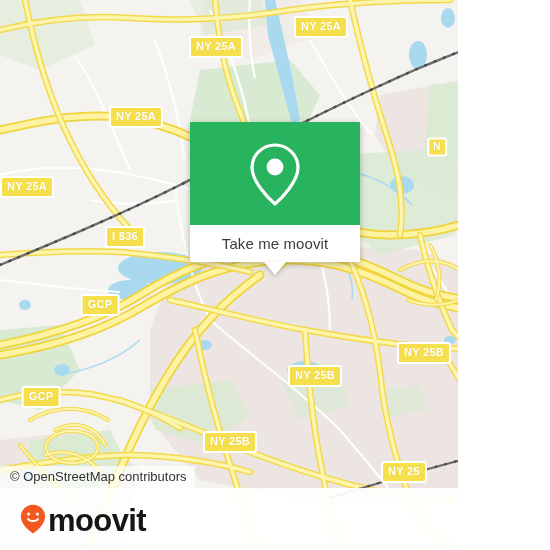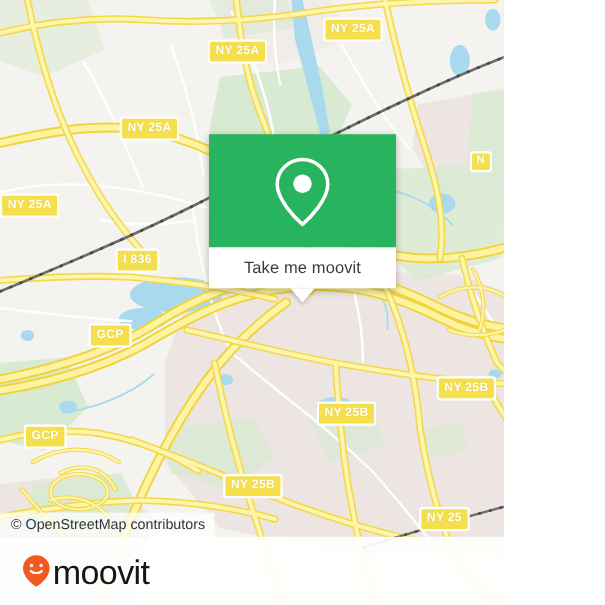--- a/index.html
+++ b/index.html
@@ -166,21 +166,21 @@
   }
   #brand-mark {
     width: 26px;
     height: 30px;
     flex: 0 0 auto;
   }
   #brand-word {
     color: #161616;
     font-family: "Liberation Sans", sans-serif;
     font-size: 31px;
-    font-weight: normal;
+    font-weight: bold;
     letter-spacing: -0.6px;
     line-height: 1;
     position: relative;
     top: 1px;
   }
 </style>
 </head>
 <body>
 
 <div id="screen">

